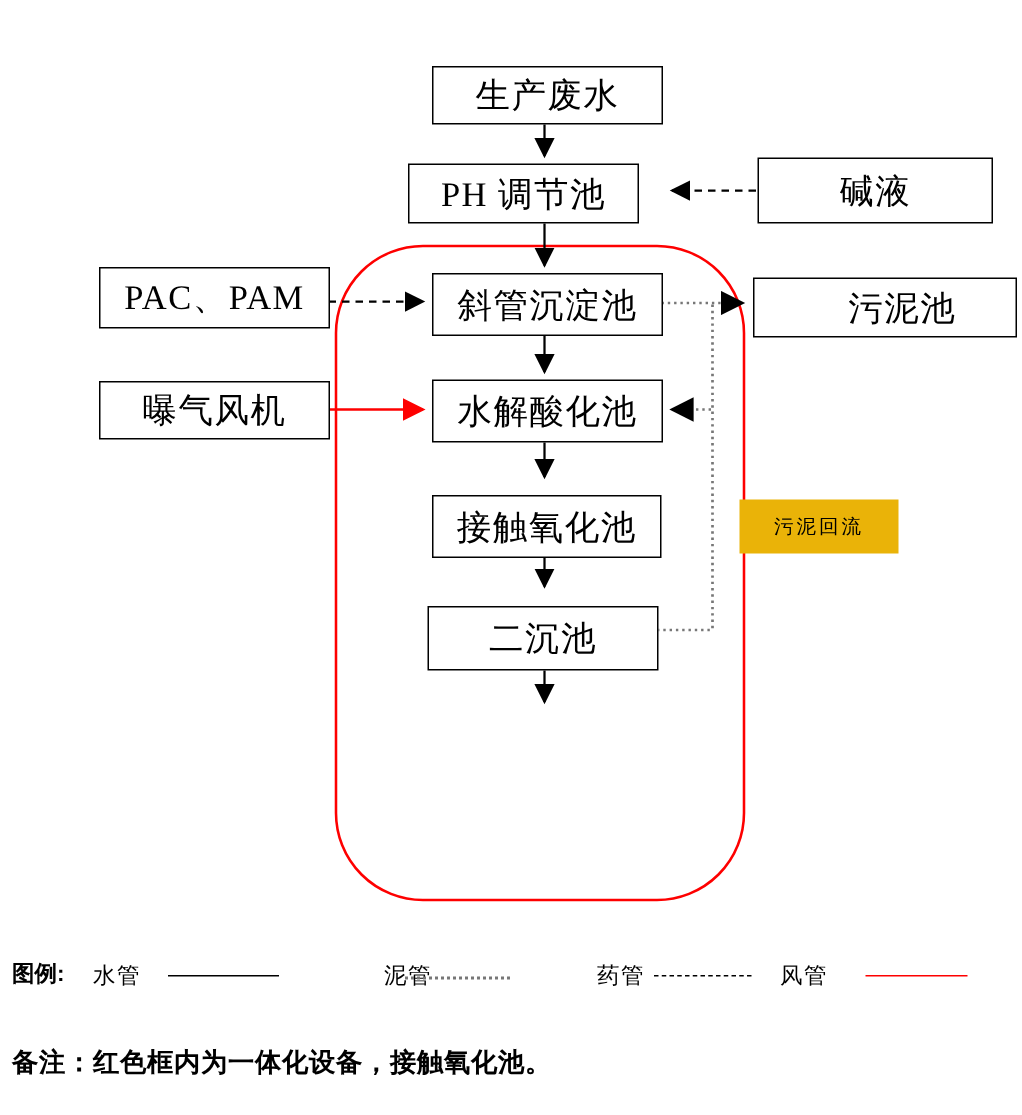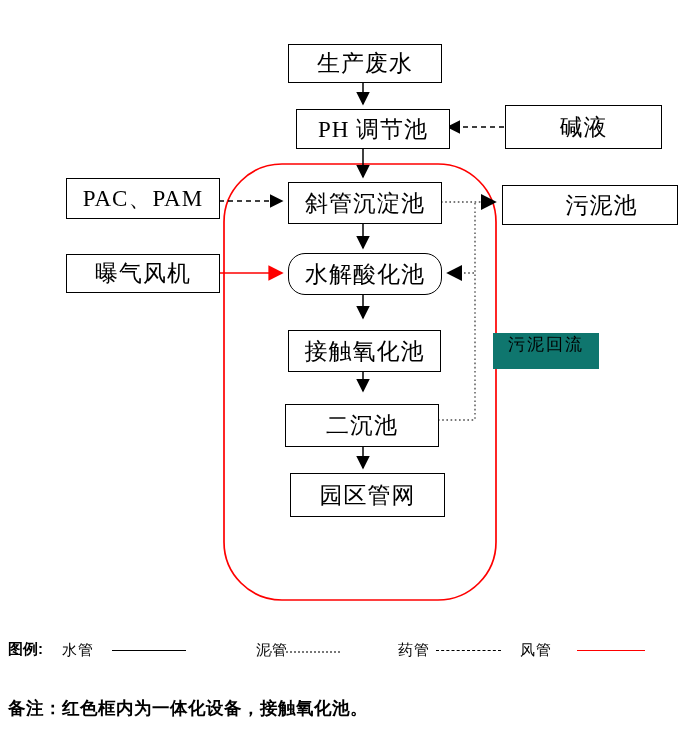--- a/index.html
+++ b/index.html
@@ -7,22 +7,22 @@
     position:relative;width:681px;height:743px;background:#ffffff;
     font-family:"Liberation Serif","DejaVu Serif",serif;color:#000;overflow:hidden;
   }
   .connector-layer{position:absolute;left:0;top:0;z-index:1;}
   .box{
     position:absolute;z-index:2;background:#fff;border:1.5px solid #000;
     display:flex;align-items:center;justify-content:center;
     font-size:23px;letter-spacing:1px;white-space:nowrap;
   }
   .float-label{
-    position:absolute;z-index:3;background:#0f766e;display:flex;
-    justify-content:center;font-size:17px;letter-spacing:2px;white-space:nowrap;
+    position:absolute;z-index:3;background:#eab308;display:flex;align-items:center;
+    justify-content:center;font-size:13px;letter-spacing:2px;white-space:nowrap;
   }
   .legend{position:absolute;left:0;top:636px;width:681px;height:30px;z-index:2;font-size:15px;padding-left:40px;}
   .legend .lg-title{
     position:absolute;left:8px;top:4px;font-weight:bold;
     font-family:"Liberation Sans","DejaVu Sans",sans-serif;font-size:15px;
   }
   .legend .lg-label{position:absolute;top:5px;letter-spacing:1px;}
   .legend .lg-line{position:absolute;height:0;}
   .lg-line.solid-black{border-top:1.6px solid #000;}
   .lg-line.dotted-gray{border-top:2px dotted #777;}
@@ -65,46 +65,43 @@
     <line x1="475" y1="203" x2="475" y2="420" stroke="#777" stroke-width="1.8" stroke-dasharray="1.6 2.6"></line>
     <line x1="438" y1="420" x2="475" y2="420" stroke="#777" stroke-width="1.8" stroke-dasharray="1.6 2.6"></line>
     <line x1="474" y1="273" x2="448" y2="273" stroke="#777" stroke-width="1.8" stroke-dasharray="1.6 2.6" marker-end="url(#ah-black)"></line>
 
     <line x1="219" y1="273" x2="282" y2="273" stroke="#fe0000" stroke-width="1.7" marker-end="url(#ah-red)"></line>
   </svg>
 
   <div class="box" style="left:288px;top:44px;width:152px;height:37px;">
       <span>生产废水</span>
     </div>
-  <div class="box" style="left:296px;top:109px;width:152px;height:38px;">
+  <div class="box" style="left:272px;top:109px;width:152px;height:38px;">
       <span>PH 调节池</span>
     </div>
   <div class="box" style="left:505px;top:105px;width:155px;height:42px;">
       <span>碱液</span>
     </div>
   <div class="box" style="left:66px;top:178px;width:152px;height:39px;">
       <span>PAC、PAM</span>
     </div>
   <div class="box" style="left:66px;top:254px;width:152px;height:37px;">
       <span>曝气风机</span>
     </div>
   <div class="box" style="left:288px;top:182px;width:152px;height:40px;">
       <span>斜管沉淀池</span>
     </div>
-  <div class="box" style="left:288px;top:253px;width:152px;height:40px;border-radius:17px;">
+  <div class="box" style="left:288px;top:253px;width:152px;height:40px;">
       <span>水解酸化池</span>
     </div>
   <div class="box" style="left:288px;top:330px;width:151px;height:40px;align-items:center;">
       <span>接触氧化池</span>
     </div>
   <div class="box" style="left:285px;top:404px;width:152px;height:41px;">
       <span>二沉池</span>
-    </div>
-  <div class="box" style="left:290px;top:473px;width:153px;height:42px;">
-      <span>园区管网</span>
     </div>
   <div class="box" style="left:502px;top:185px;width:151px;height:38px;padding-left:23px;">
       <span>污泥池</span>
     </div>
 
   <div class="float-label" style="left:493px;top:333px;width:106px;height:36px;">
     <span>污泥回流</span>
   </div>
 
   <div class="legend">

